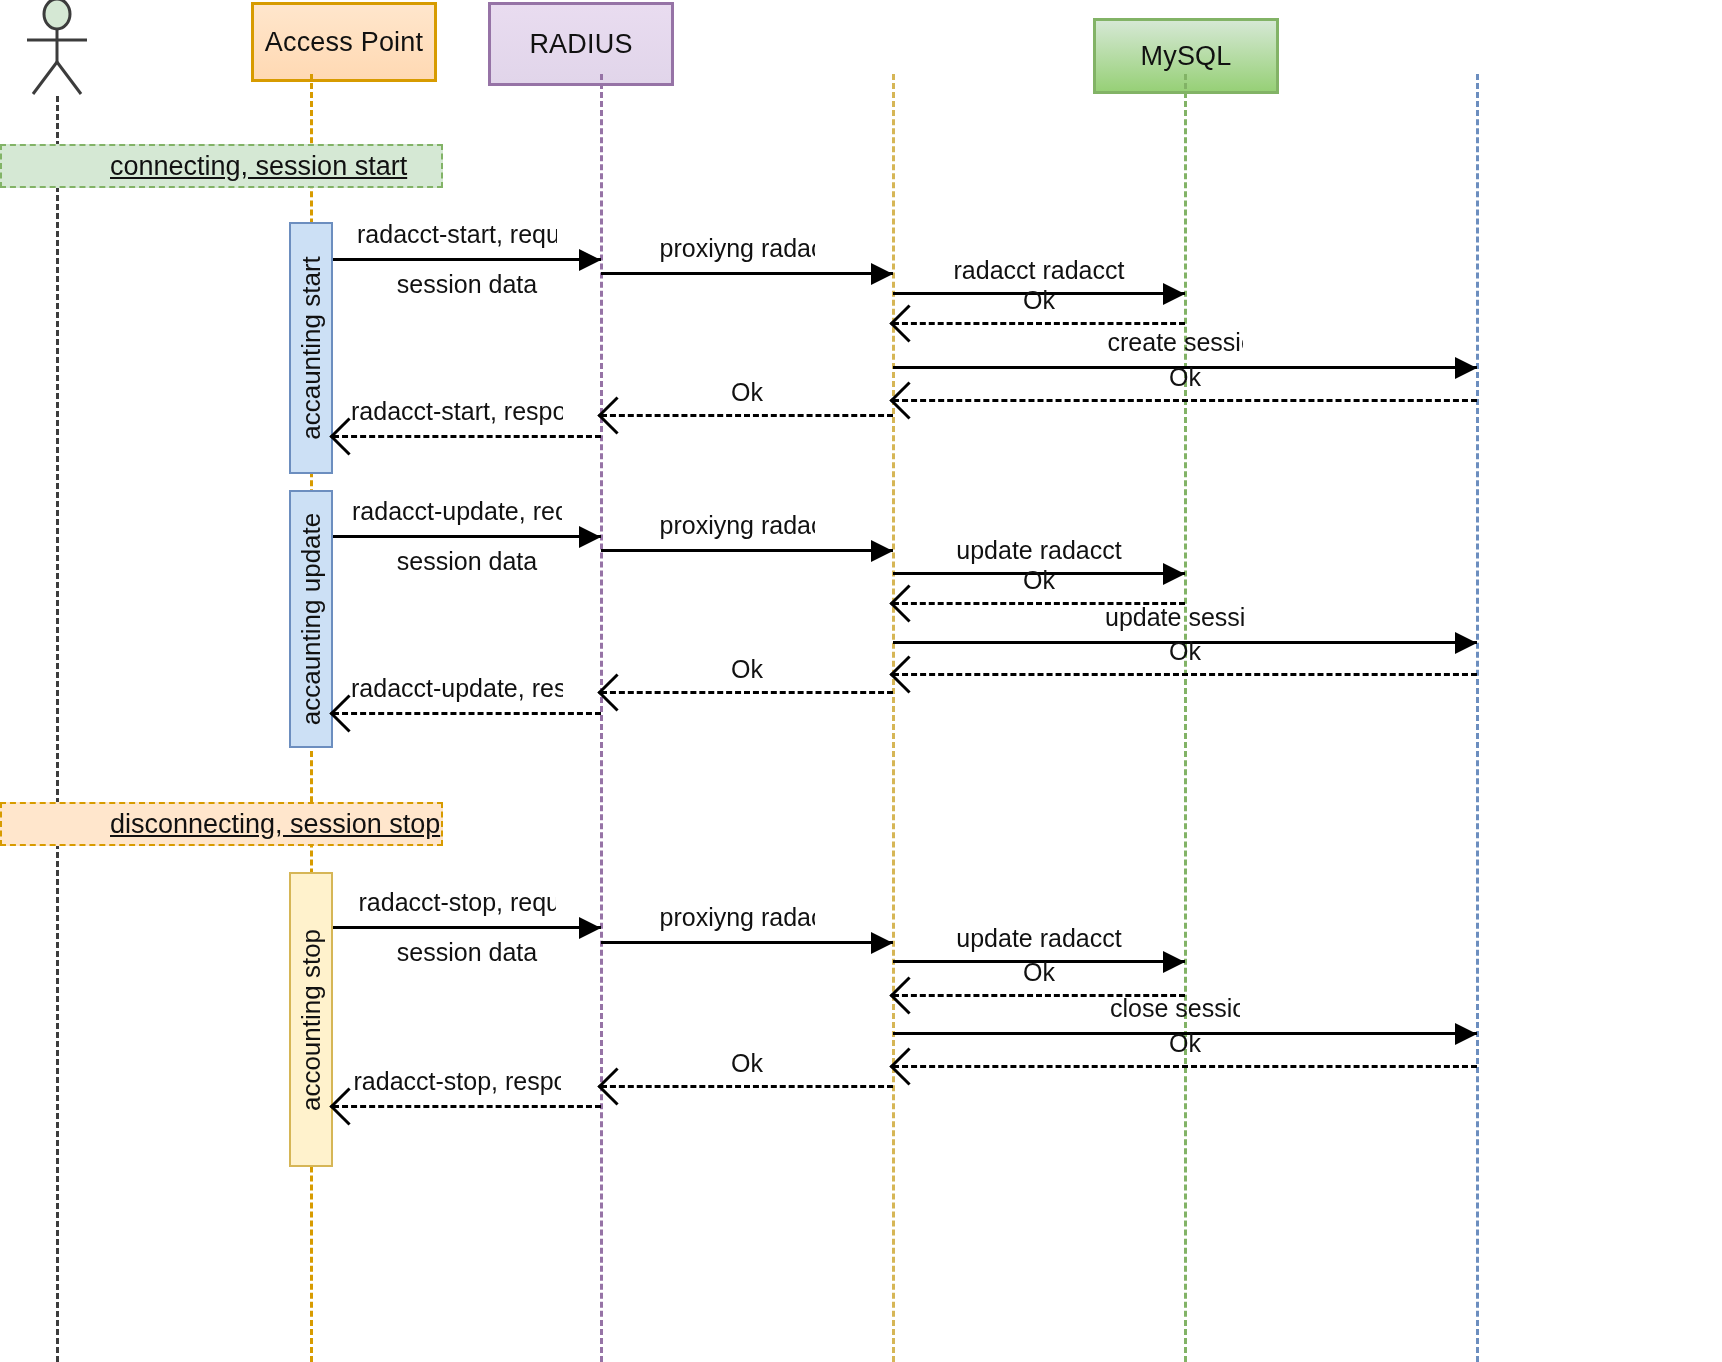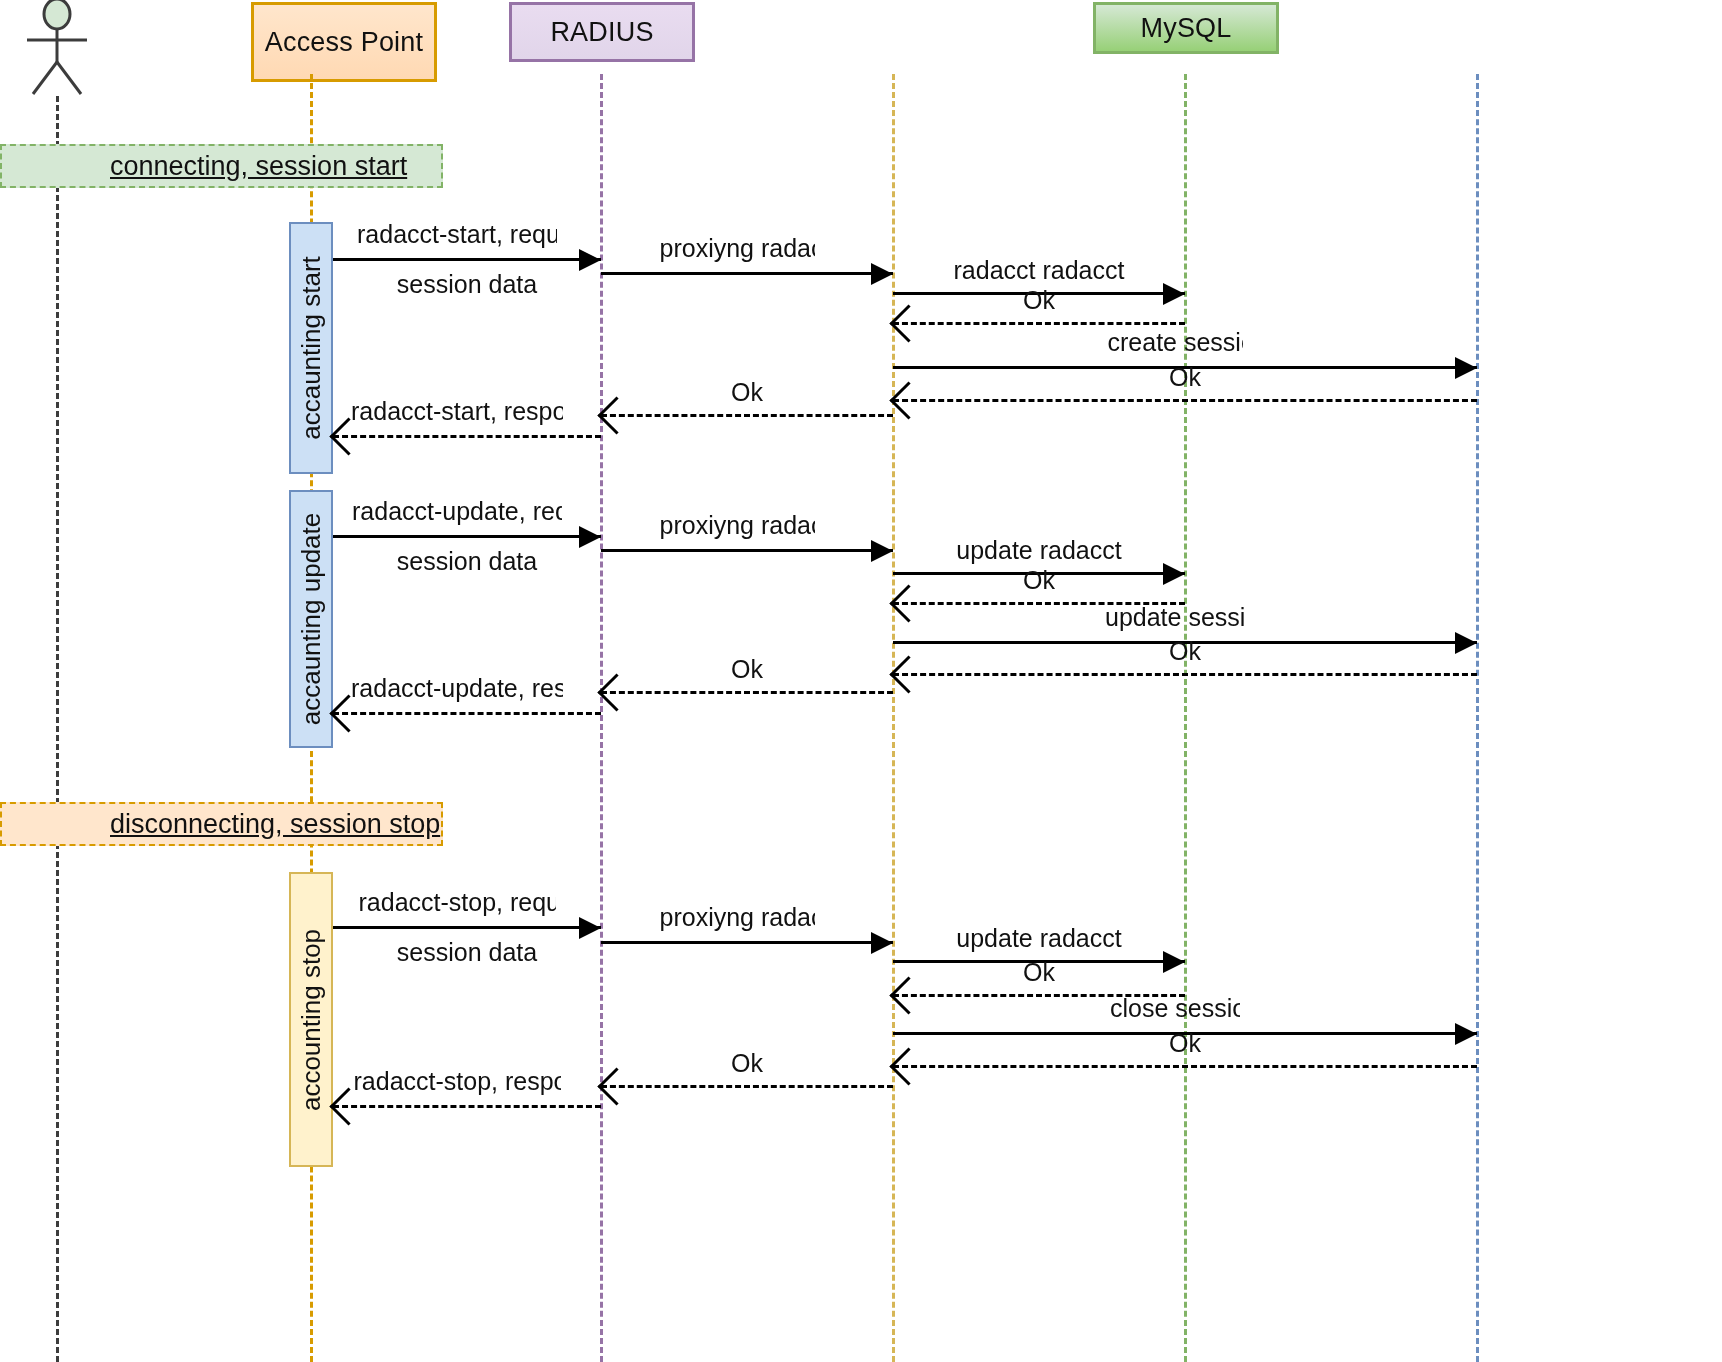--- a/index.html
+++ b/index.html
@@ -53,26 +53,26 @@
         <line x1="40" y1="29" x2="40" y2="62" stroke="#3c3c3c" stroke-width="3"></line>
         <line x1="10" y1="40" x2="70" y2="40" stroke="#3c3c3c" stroke-width="3"></line>
         <line x1="40" y1="62" x2="16" y2="94" stroke="#3c3c3c" stroke-width="3"></line>
         <line x1="40" y1="62" x2="64" y2="94" stroke="#3c3c3c" stroke-width="3"></line>
       </svg></div>
     <div class="lifeline" style="left: 56px; top: 96px; height: 1266px; border-left-color: rgb(60, 60, 60);"></div>
     <div class="head" style="left: 219px; top: 2px; width: 186px; height: 80px; border: 3px solid rgb(215, 155, 0); background: linear-gradient(rgb(255, 230, 204) 0%, rgb(255, 217, 179) 100%); margin-left: 32px;">
       <span>Access Point</span>
     </div>
     <div class="lifeline" style="left: 310px; top: 74px; height: 1288px; border-left-color: rgb(215, 155, 0);"></div>
-    <div class="head" style="left: 509px; top: 2px; width: 186px; height: 60px; border: 3px solid rgb(150, 115, 166); background: linear-gradient(rgb(233, 220, 240) 0%, rgb(225, 213, 234) 100%);">
+    <div class="head" style="left: 488px; top: 2px; width: 186px; height: 84px; border: 3px solid rgb(150, 115, 166); background: linear-gradient(rgb(233, 220, 240) 0%, rgb(225, 213, 234) 100%);">
       <span>RADIUS</span>
     </div>
     <div class="lifeline" style="left: 600px; top: 74px; height: 1288px; border-left-color: rgb(150, 115, 166);"></div>
     <div class="lifeline" style="left: 892px; top: 74px; height: 1288px; border-left-color: rgb(214, 182, 86);"></div>
-    <div class="head" style="left: 1093px; top: 2px; width: 186px; height: 52px; border: 3px solid rgb(130, 179, 102); background: linear-gradient(rgb(213, 232, 212) 0%, rgb(151, 208, 119) 100%);">
+    <div class="head" style="left: 1093px; top: 18px; width: 186px; height: 76px; border: 3px solid rgb(130, 179, 102); background: linear-gradient(rgb(213, 232, 212) 0%, rgb(151, 208, 119) 100%);">
       <span>MySQL</span>
     </div>
     <div class="lifeline" style="left: 1184px; top: 74px; height: 1288px; border-left-color: rgb(130, 179, 102);"></div>
     <div class="lifeline" style="left: 1476px; top: 74px; height: 1288px; border-left-color: rgb(108, 142, 191);"></div>
     <div class="band" style="left: 0px; top: 144px; width: 443px; height: 44px; background: rgb(213, 232, 212); border-color: rgb(130, 179, 102);">
       <span>connecting, session start</span>
     </div>
     <div class="band" style="left: 0px; top: 802px; width: 443px; height: 44px; background: rgb(255, 230, 204); border-color: rgb(215, 155, 0);">
       <span>disconnecting, session stop</span>
     </div>

